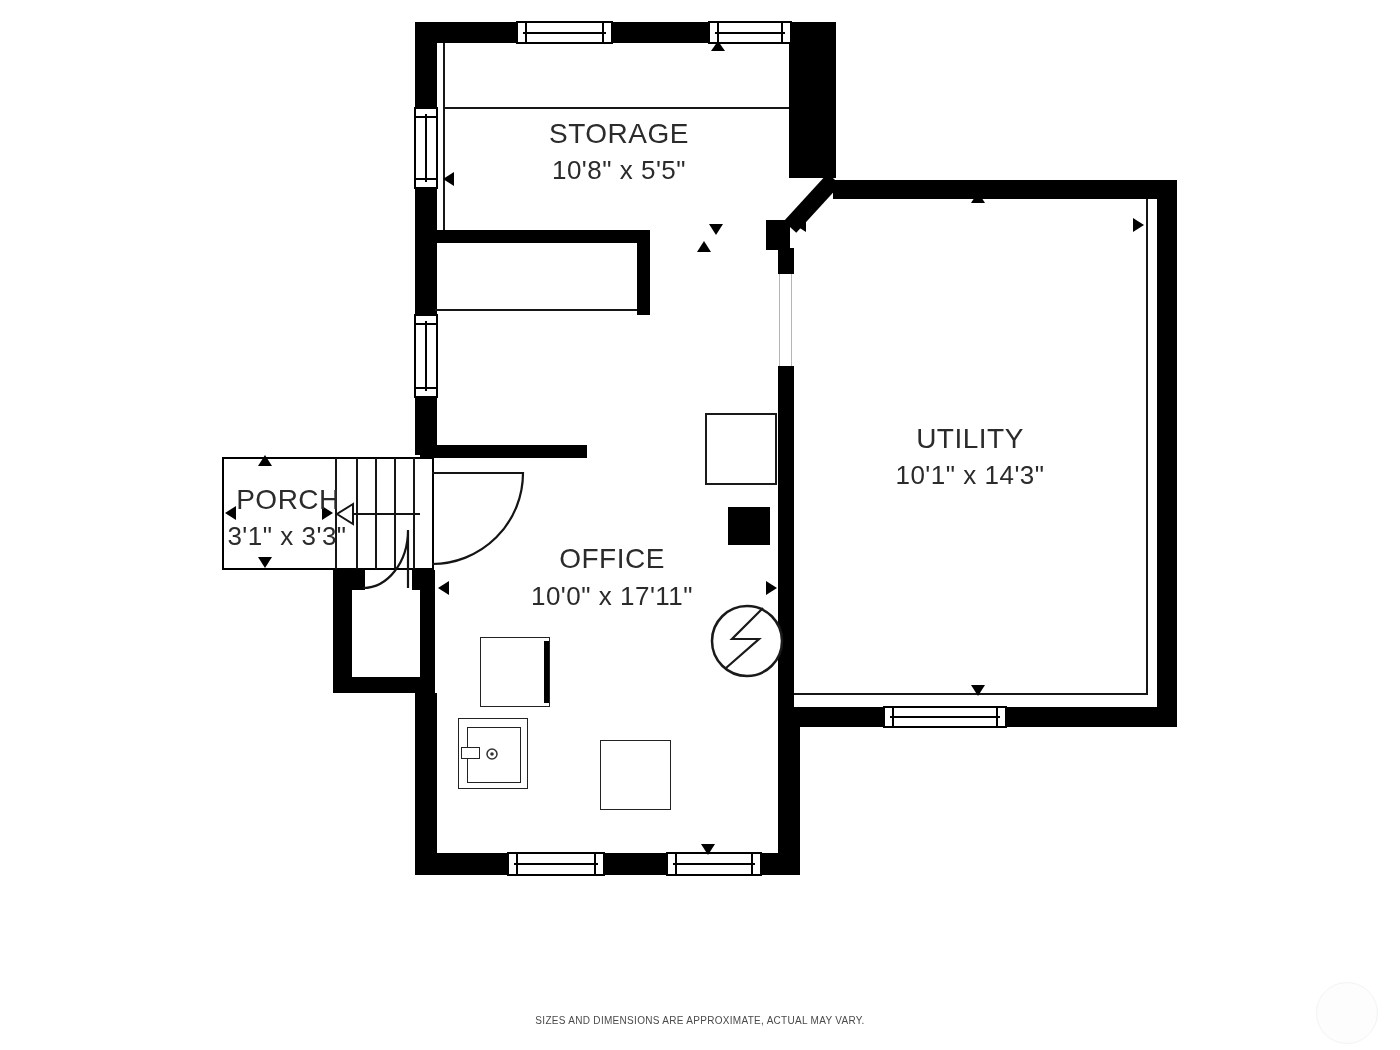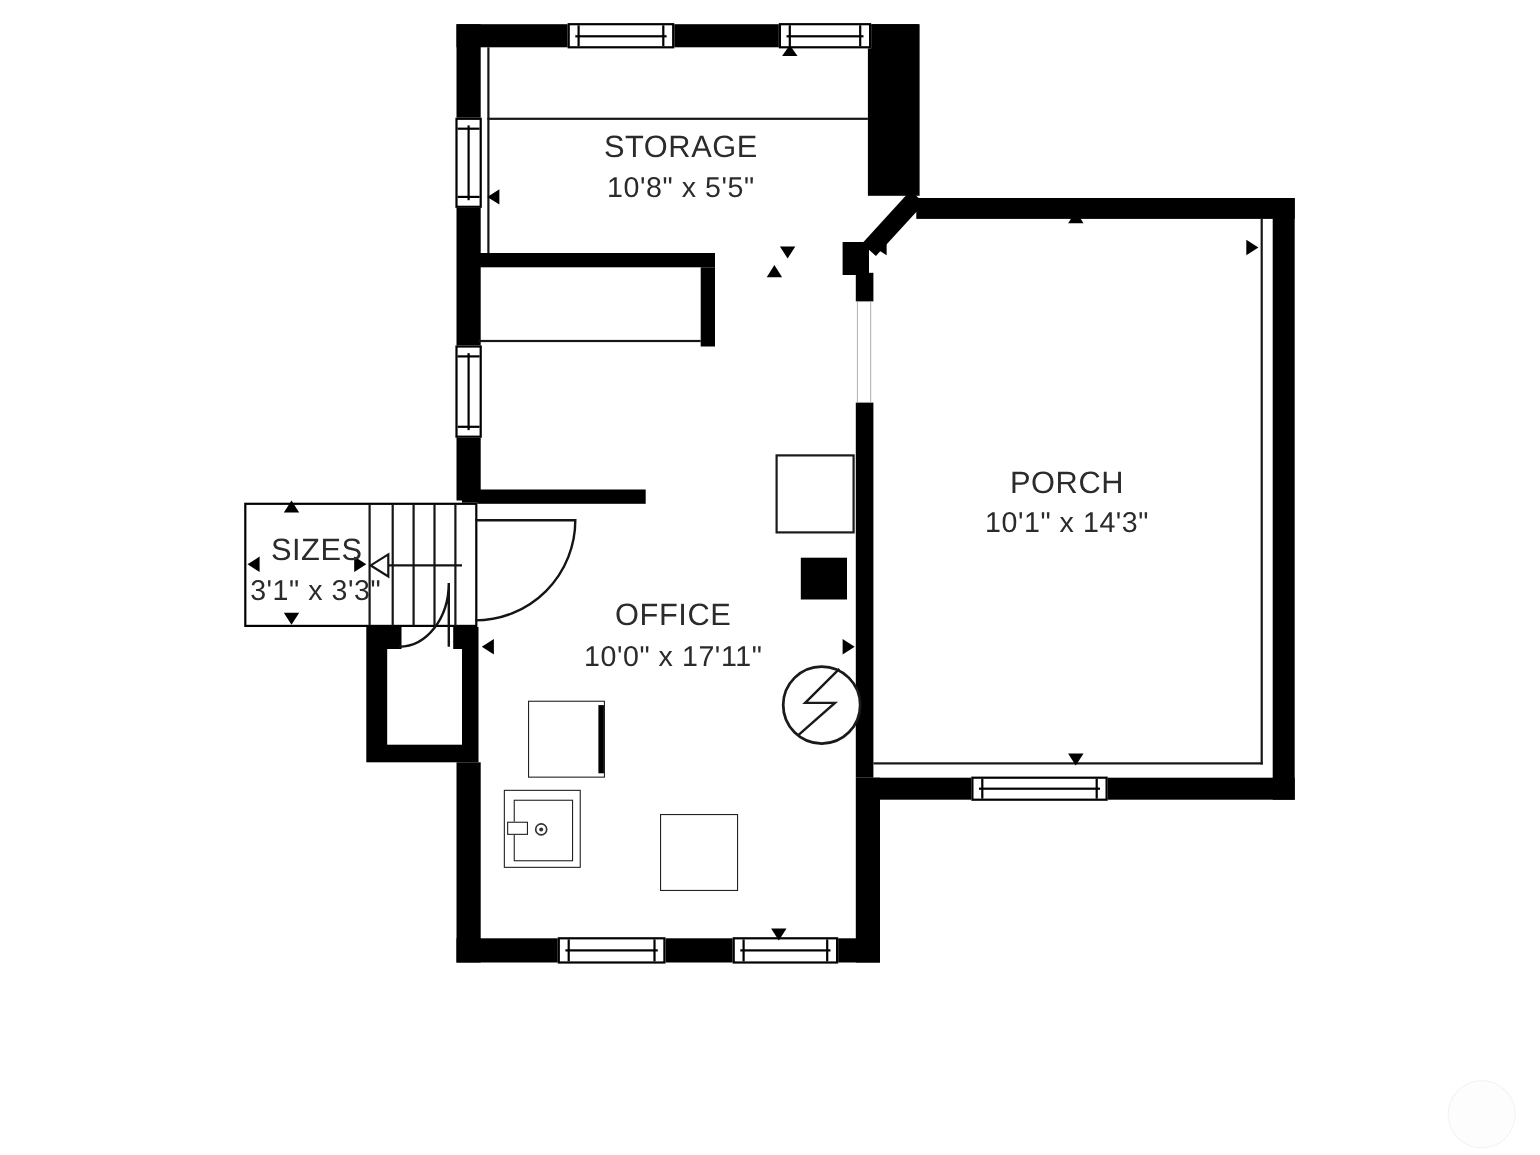--- a/index.html
+++ b/index.html
@@ -159,23 +159,24 @@
 
     <polygon points="258,466 272,466 265,455" fill="#000"></polygon>
     <polygon points="258,557 272,557 265,568" fill="#000"></polygon>
     <polygon points="236,506 236,520 225,513" fill="#000"></polygon>
     <polygon points="322,506 322,520 333,513" fill="#000"></polygon>
   </svg>
 
   <div class="room-name" style="left:619px;top:118px">STORAGE</div>
   <div class="room-dims" style="left:619px;top:155px">10'8" x 5'5"</div>
 
-  <div class="room-name" style="left:970px;top:423px">PORCH</div>
+  <div class="room-name" style="left:970px;top:423px">UTILITY</div>
   <div class="room-dims" style="left:970px;top:460px">10'1" x 14'3"</div>
 
   <div class="room-name" style="left:612px;top:543px">OFFICE</div>
   <div class="room-dims" style="left:612px;top:581px">10'0" x 17'11"</div>
 
-  <div class="room-name" style="left:288px;top:484px">SIZES</div>
+  <div class="room-name" style="left:288px;top:484px">PORCH</div>
   <div class="room-dims" style="left:287px;top:521px">3'1" x 3'3"</div>
 
+  <div class="footer">SIZES AND DIMENSIONS ARE APPROXIMATE, ACTUAL MAY VARY.</div>
 
 </div>
 
 </body></html>

